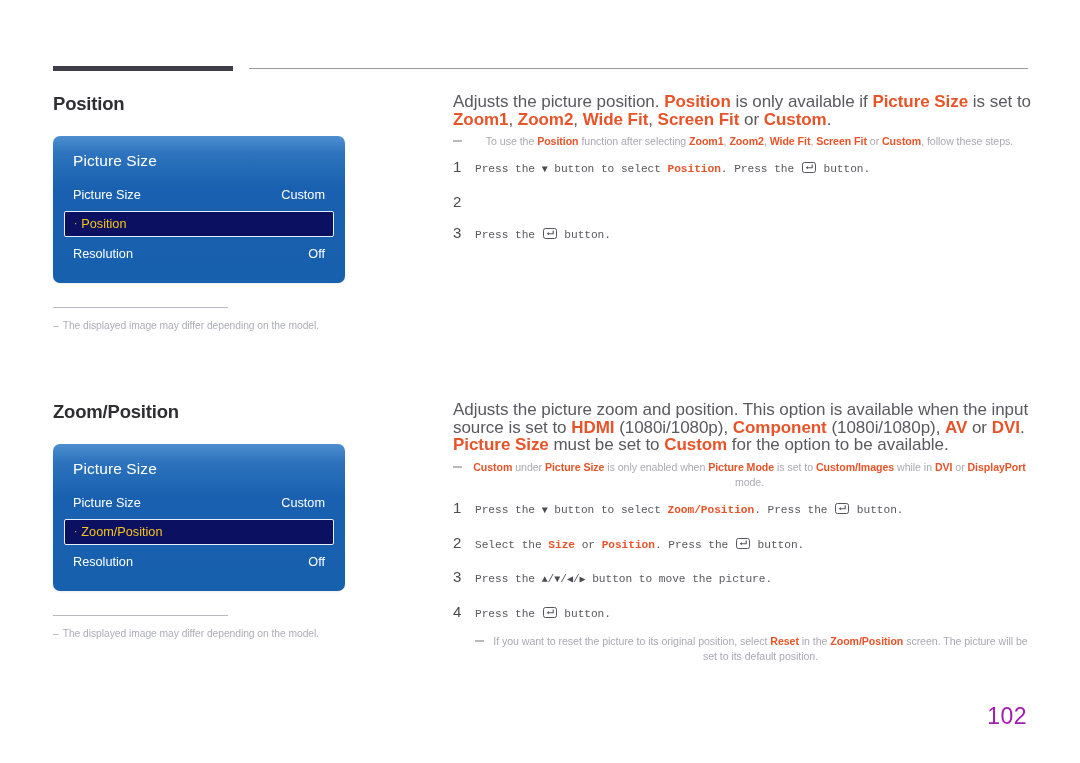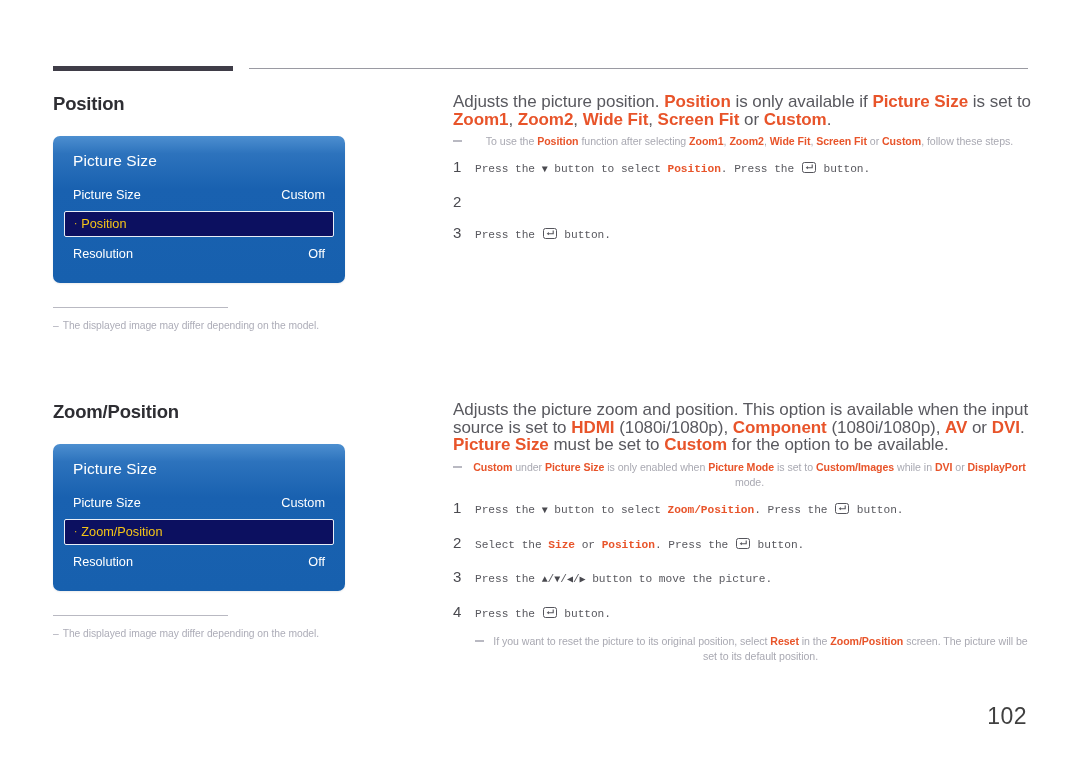--- a/index.html
+++ b/index.html
@@ -183,21 +183,21 @@
     font-size: 10px;
     color: #4a4a50;
     vertical-align: 0px;
   }
 
   
   .page-num {
     position: absolute;
     right: 53px; bottom: 33px;
     font-size: 23px;
-    color: #404040;
+    color: #a21caf;
     letter-spacing: .5px;
     text-align: center;
   }
 </style>
 </head>
 <body>
 
 <div class="top-rules">
   <div class="rule-thick"></div>
   <div class="rule-thin"></div>

